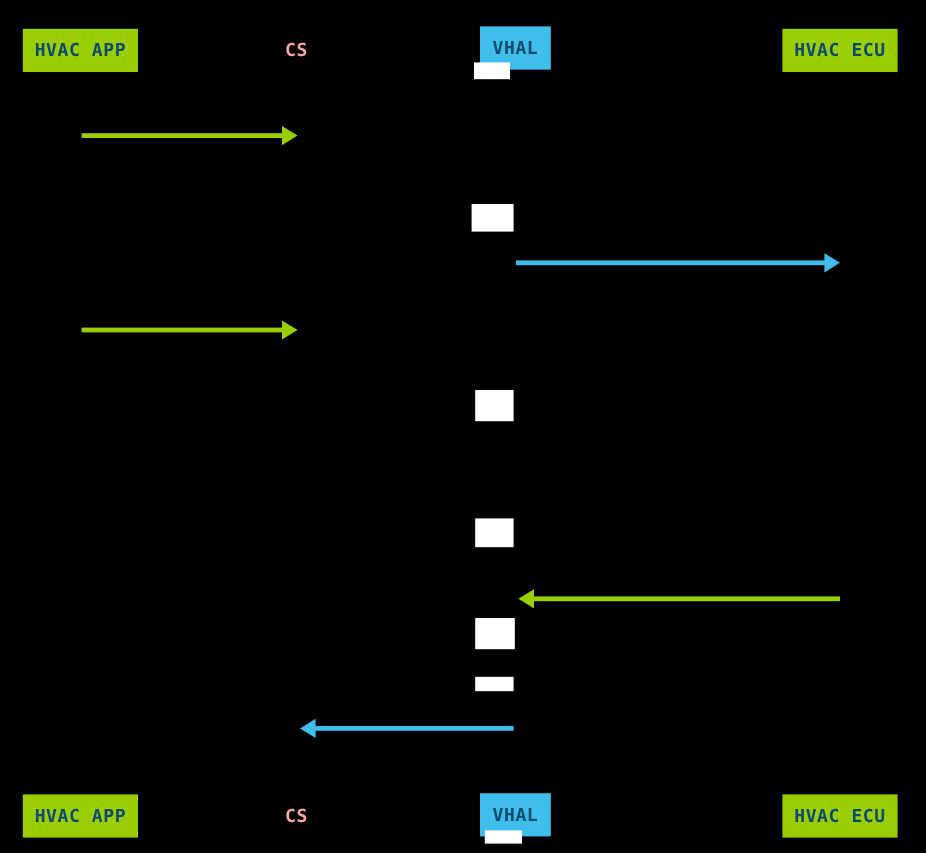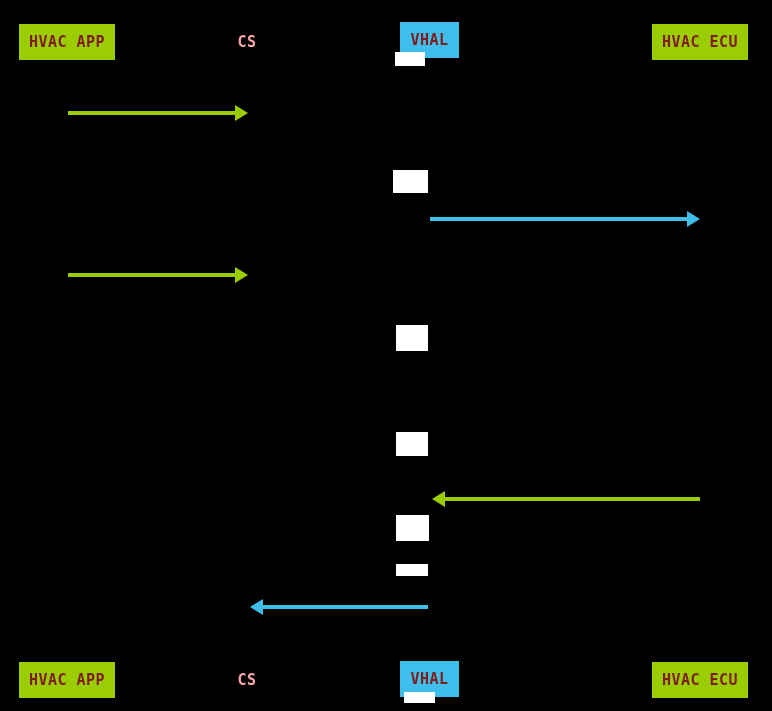--- a/index.html
+++ b/index.html
@@ -15,21 +15,21 @@
     width: 772px;
     height: 711px;
     background: #000000;
     overflow: hidden;
   }
   .lifeline-label {
     position: absolute;
     display: flex;
     align-items: center;
     justify-content: center;
-    color: #7f1d1d;
+    color: #0c4a6e;
     font-weight: bold;
     letter-spacing: 0.5px;
     font-size: 15px;
     white-space: nowrap;
     font-family: "DejaVu Sans Mono", "Liberation Mono", monospace;
   }
   .box-green {
     background: #9ACD04;
   }
   .box-blue {

